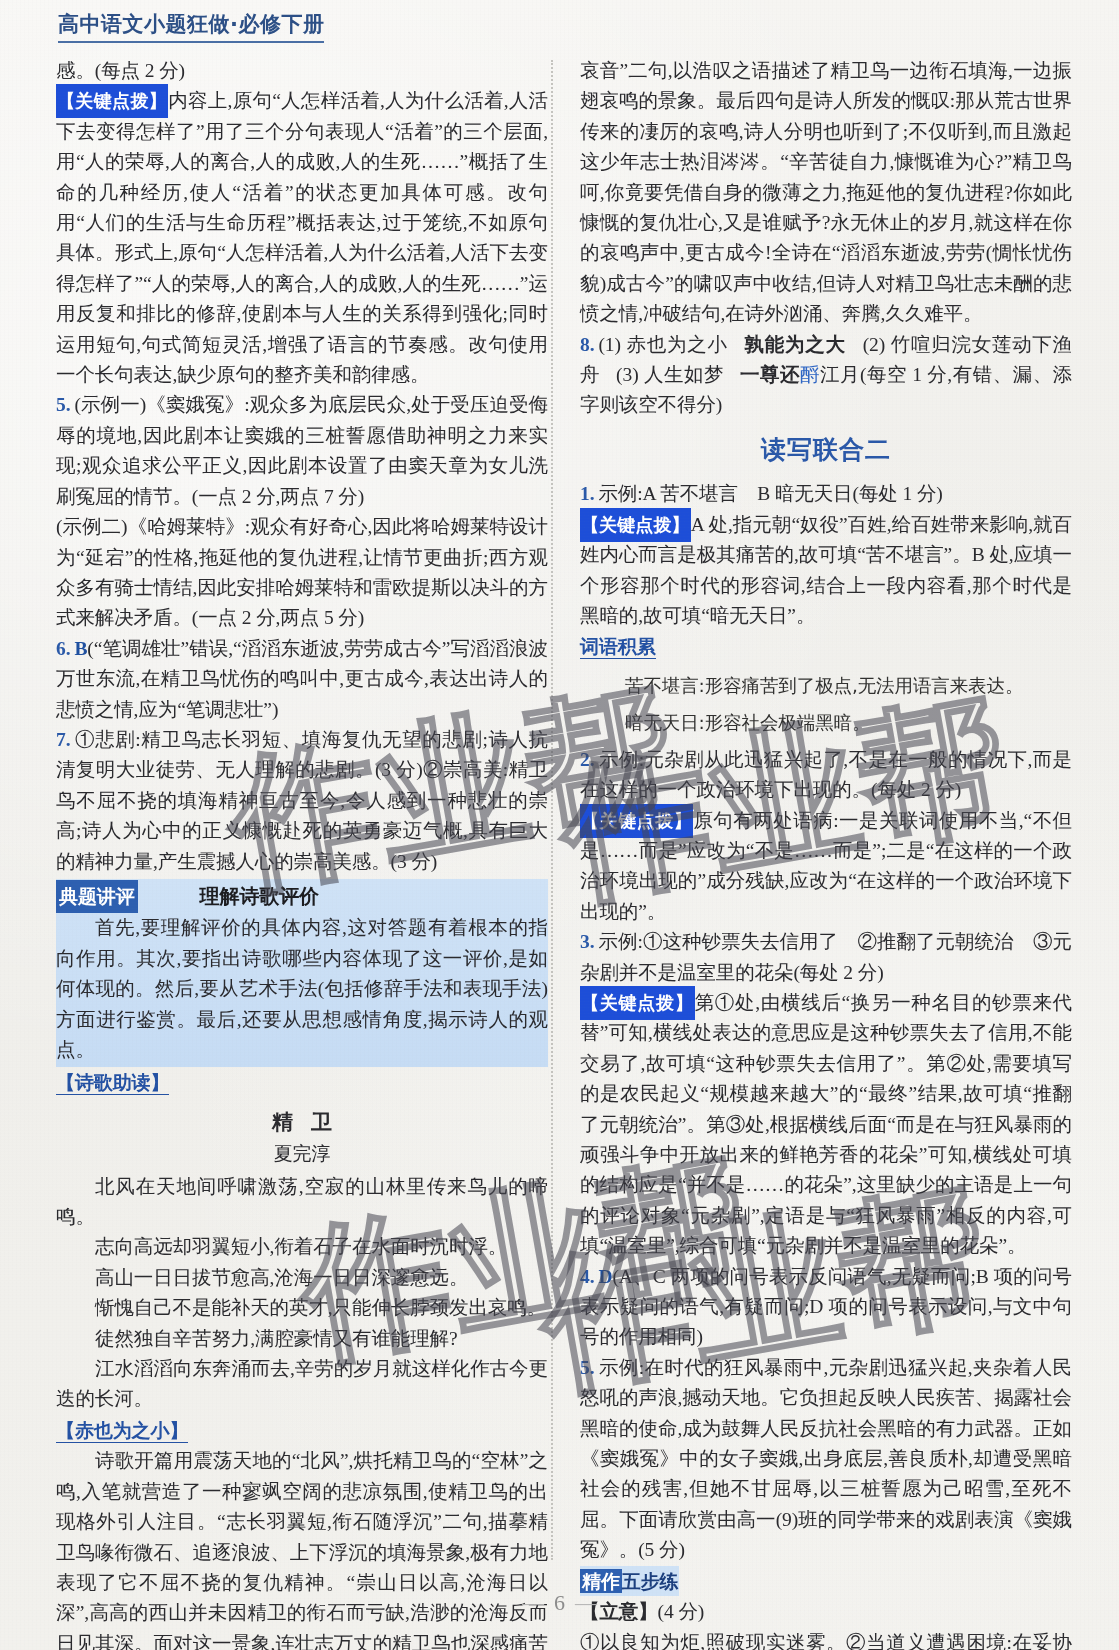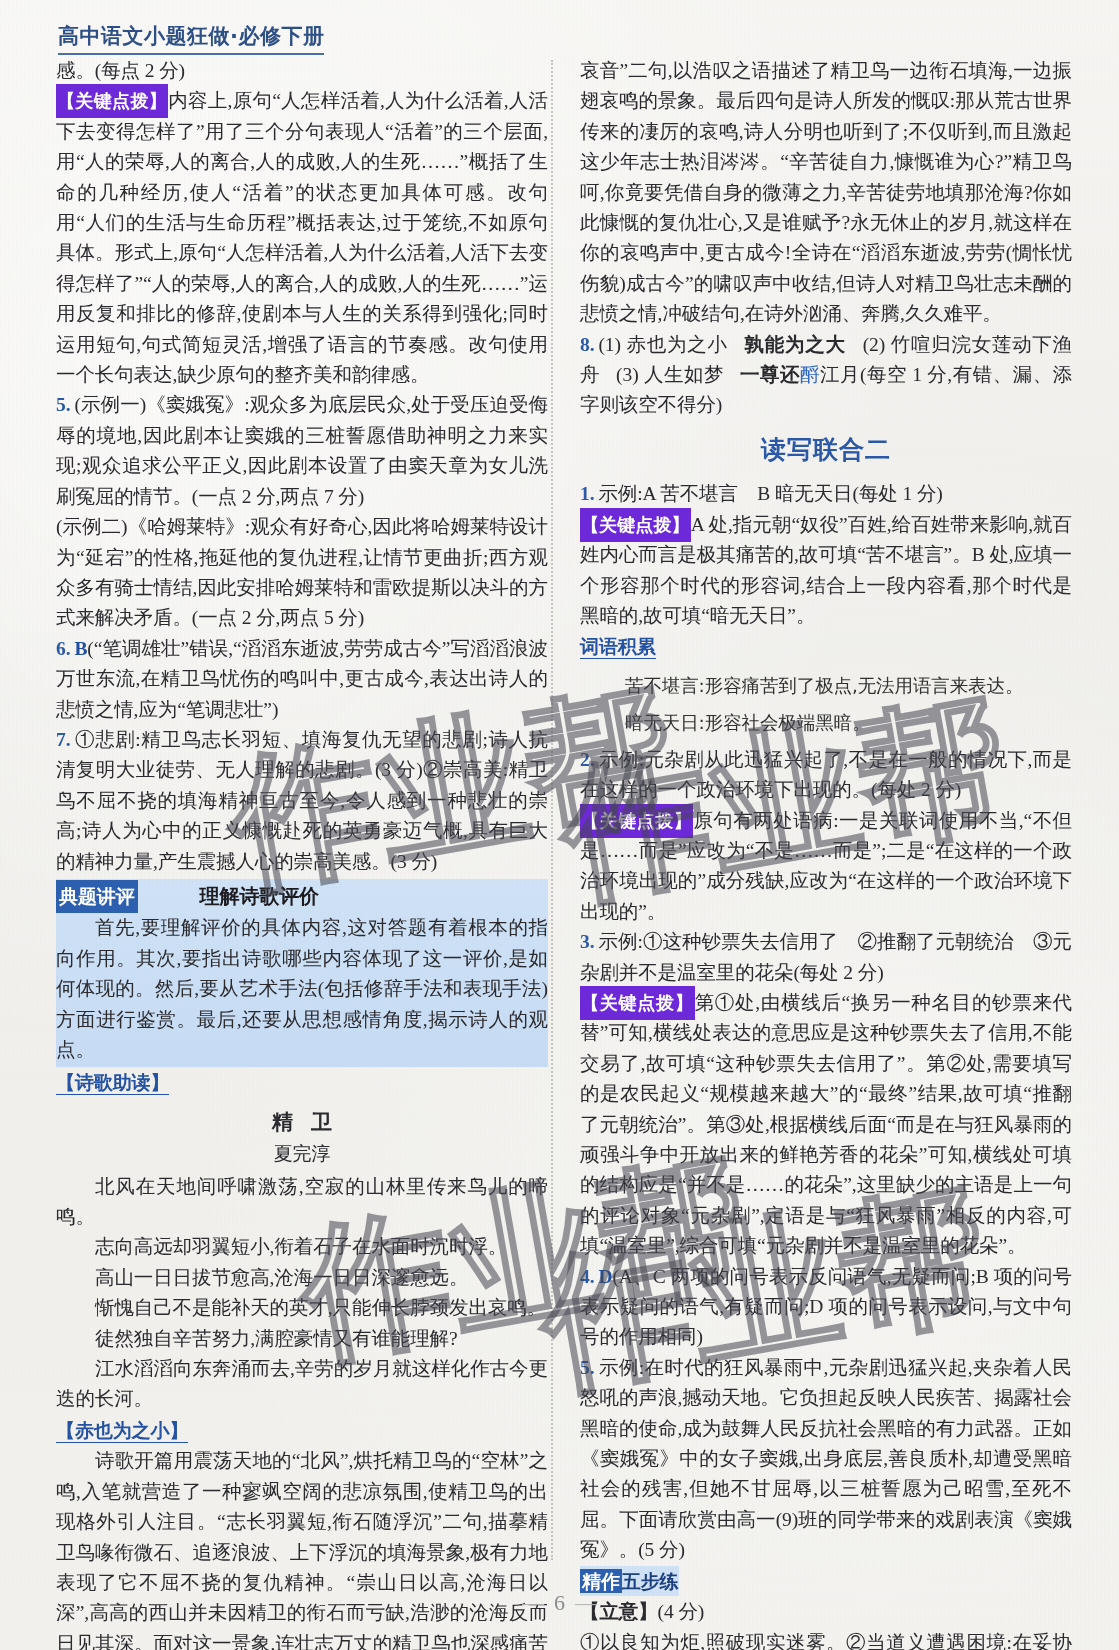--- a/index.html
+++ b/index.html
@@ -28,21 +28,21 @@
       repeating-linear-gradient(0deg, rgba(140,140,150,.05) 0 1px, rgba(0,0,0,0) 1px 3px),
       repeating-linear-gradient(90deg, rgba(140,140,150,.04) 0 1px, rgba(0,0,0,0) 1px 4px);
     pointer-events: none;
   }
 
   .page { position: absolute; inset: 0; }
 
   
   .header {
     position: absolute;
-    left: 58px; top: 22px;
+    left: 58px; top: 10px;
     font-family: "DejaVu Sans", "Liberation Sans", sans-serif;
     font-weight: bold;
     font-size: 21px;
     letter-spacing: .5px;
     color: #2c4f86;
     border-bottom: 2px solid #4a6fa5;
     padding-bottom: 3px;
   }
 
   
@@ -72,21 +72,21 @@
     font-family: "Liberation Serif", serif;
     font-weight: bold;
     color: #2a59a8;
     margin-right: 4px;
   }
   .ans-letter { font-weight: bold; color: #1f50a0; }
   .blue-word { color: #2f66c4; }
 
   
   .tag-fill {
-    background: #6d28d9;
+    background: #1d4ed8;
     color: #fff;
     font-family: Liberation Sans, sans-serif;
     font-weight: bold;
     font-size: 18px;
     padding: 7px 1px;
     letter-spacing: 0px;
   }
   .tag-underline {
     color: #2351a3;
     font-family: "DejaVu Sans", "Liberation Sans", sans-serif;
@@ -244,21 +244,21 @@
     <p class="ind">徒然独自辛苦努力,满腔豪情又有谁能理解?</p>
     <p class="ind">江水滔滔向东奔涌而去,辛劳的岁月就这样化作古今更迭的长河。</p>
 
     <p class="t"><span class="tag-underline">【赤也为之小】</span></p>
     <p class="ind">诗歌开篇用震荡天地的“北风”,烘托精卫鸟的“空林”之鸣,入笔就营造了一种寥飒空阔的悲凉氛围,使精卫鸟的出现格外引人注目。“志长羽翼短,衔石随浮沉”二句,描摹精卫鸟喙衔微石、追逐浪波、上下浮沉的填海景象,极有力地表现了它不屈不挠的复仇精神。“崇山日以高,沧海日以深”,高高的西山并未因精卫的衔石而亏缺,浩渺的沧海反而日见其深。面对这一景象,连壮志万丈的精卫鸟也深感痛苦了。“愧非补天匹,延颈振</p>
 
   </div>
 
   <div class="col col-right">
 
-    <p class="t">哀音”二句,以浩叹之语描述了精卫鸟一边衔石填海,一边振翅哀鸣的景象。最后四句是诗人所发的慨叹:那从荒古世界传来的凄厉的哀鸣,诗人分明也听到了;不仅听到,而且激起这少年志士热泪涔涔。“辛苦徒自力,慷慨谁为心?”精卫鸟呵,你竟要凭借自身的微薄之力,辛苦徒劳地填那沧海?你如此慷慨的复仇壮心,又是谁赋予?永无休止的岁月,就这样在你的哀鸣声中,更古成今!全诗在“滔滔东逝波,劳劳(惆怅忧伤貌)成古今”的啸叹声中收结,但诗人对精卫鸟壮志未酬的悲愤之情,冲破结句,在诗外汹涌、奔腾,久久难平。</p>
+    <p class="t">哀音”二句,以浩叹之语描述了精卫鸟一边衔石填海,一边振翅哀鸣的景象。最后四句是诗人所发的慨叹:那从荒古世界传来的凄厉的哀鸣,诗人分明也听到了;不仅听到,而且激起这少年志士热泪涔涔。“辛苦徒自力,慷慨谁为心?”精卫鸟呵,你竟要凭借自身的微薄之力,拖延他的复仇进程?你如此慷慨的复仇壮心,又是谁赋予?永无休止的岁月,就这样在你的哀鸣声中,更古成今!全诗在“滔滔东逝波,劳劳(惆怅忧伤貌)成古今”的啸叹声中收结,但诗人对精卫鸟壮志未酬的悲愤之情,冲破结句,在诗外汹涌、奔腾,久久难平。</p>
 
     <p class="t"><span class="num">8.</span><span>(1) 赤也为之小</span>&nbsp;&nbsp;&nbsp;<b>孰能为之大</b>&nbsp;&nbsp;&nbsp;<span>(2) 竹喧归浣女</span><span>莲动下渔舟</span>&nbsp;&nbsp;&nbsp;<span>(3) 人生如梦</span>&nbsp;&nbsp;&nbsp;<b>一尊还</b><span class="blue-word">酹</span><span>江月(每空 1 分,有错、漏、添字则该空不得分)</span></p>
 
     <div class="section-heading">读写联合二</div>
 
     <p class="t"><span class="num">1.</span><span>示例:A 苦不堪言　B 暗无天日(每处 1 分)</span></p>
     <p class="t"><span class="tag-fill">【关键点拨】</span><span>A 处,指元朝“奴役”百姓,给百姓带来影响,就百姓内心而言是极其痛苦的,故可填“苦不堪言”。B 处,应填一个形容那个时代的形容词,结合上一段内容看,那个时代是黑暗的,故可填“暗无天日”。</span></p>
 
     <p class="t"><span class="tag-underline">词语积累</span></p>
     <p class="word-note">苦不堪言:形容痛苦到了极点,无法用语言来表达。</p>

